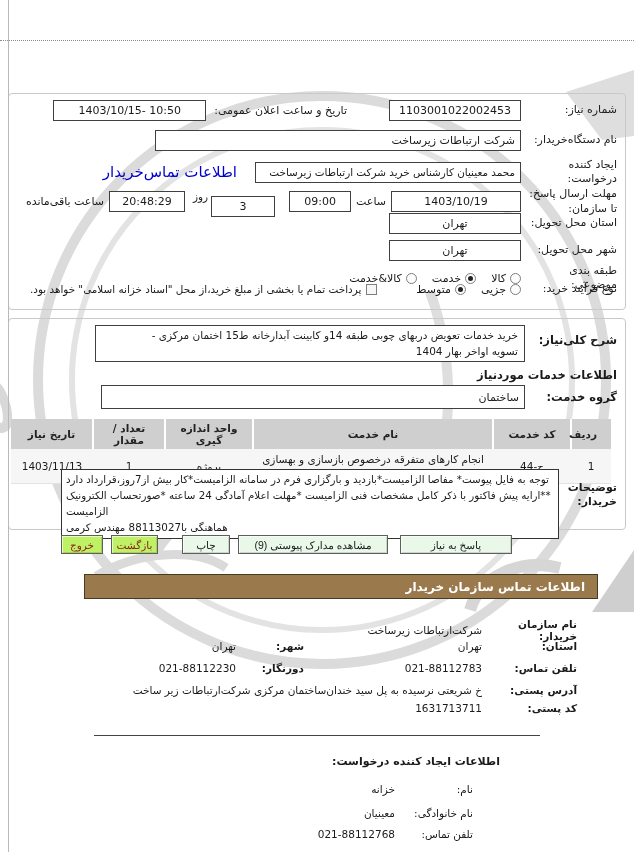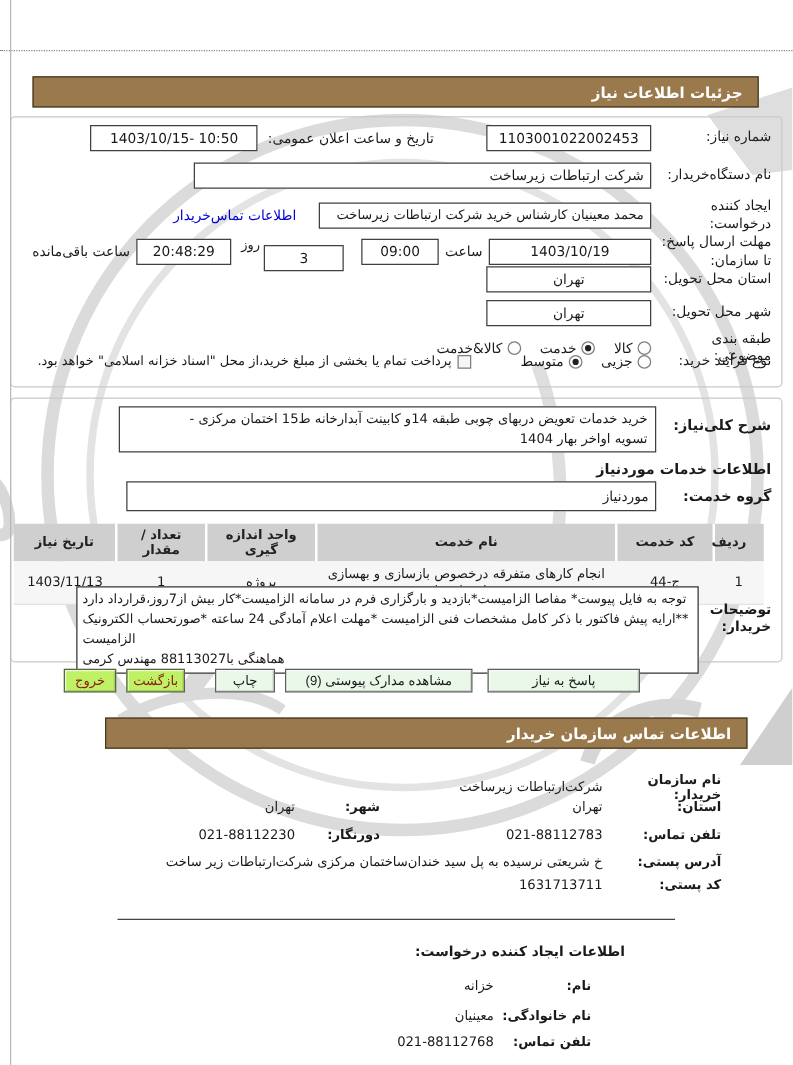--- a/index.html
+++ b/index.html
@@ -17,21 +17,21 @@
   #panel1{top:93px;height:217px}
   #panel2{top:318px;height:212px}
   .frow{position:absolute;right:8px;left:2px;display:flex;align-items:center}
   .lbl{font-size:11px;line-height:1.3;flex:none;width:96px}
   .lbl2{font-size:11px;flex:none}
   .blbl{font-weight:bold;font-size:11.5px;flex:none}
   .ibox{border:1px solid #404040;background:#fff;height:21px;display:flex;align-items:center;
         font-size:11px;flex:none;padding:0 5px;overflow:hidden}
   .ibox.center{justify-content:center}
   .num{direction:ltr;unicode-bidi:embed}
-  .link{color:#0000cc;font-size:11px;cursor:pointer;flex:none}
+  .link{color:#0000cc;font-size:15px;cursor:pointer;flex:none}
   .radio{width:11px;height:11px;border:1px solid #7e7e7e;border-radius:50%;background:#fdfdfd;flex:none;
          display:inline-flex;align-items:center;justify-content:center;margin-left:4px}
   .radio.sel::after{content:"";width:5px;height:5px;border-radius:50%;background:#222}
   .chk{width:11px;height:11px;border:1px solid #7e7e7e;background:#f6f6f6;flex:none;margin-left:5px}
   .opt{font-size:11px;margin-left:15px;flex:none}
   .small{font-size:10.4px}
   .descbox{border:1px solid #404040;background:#fff;width:430px;height:37px;font-size:10.5px;
            line-height:1.55;padding:1px 6px;white-space:pre-wrap;overflow:hidden}
   .tblwrap{position:absolute;top:100px;right:14px;left:2px}
   table{width:100%;border-collapse:collapse;table-layout:fixed}
@@ -47,21 +47,21 @@
   .btn.pink{background:#bef264;color:#8b1a1a}
   .crow{position:absolute;right:57px;left:6px;display:flex;align-items:center;font-size:10.5px}
   .cl{font-weight:bold;width:95px;flex:none}
   .cv{width:178px;flex:none}
   .cl2{font-weight:bold;width:68px;flex:none}
   .cv2{flex:none}
   .wide{width:420px}
   .divider{position:absolute;top:735px;left:94px;width:446px;border-top:1px solid #444}
   .kheading{position:absolute;top:755px;right:134px;font-weight:bold;font-size:11px}
   .krow{position:absolute;right:161px;display:flex;align-items:center;font-size:10.5px}
-  .kl{font-weight:bold;width:78px;flex:none}
+  .kl{font-weight:normal;width:78px;flex:none}
   .nowrap{white-space:nowrap}
 </style>
 </head>
 <body>
 
 <svg class="wm" width="634" height="852" viewBox="0 0 634 852">
   <circle cx="322" cy="380" r="284" fill="none" stroke="#dbdbdb" stroke-width="10"></circle>
   <circle cx="322" cy="380" r="250" fill="none" stroke="#e3e3e3" stroke-width="6"></circle>
   <text x="10" y="418" font-size="105" fill="#d8d8d8" font-family="DejaVu Sans" transform="rotate(-14 55 375)">۵</text>
   <path d="M150,556 C200,472 292,464 334,518" stroke="#dadada" stroke-width="16" fill="none"></path>
@@ -71,33 +71,30 @@
   <path d="M470,610 C480,576 520,558 560,568" stroke="#d6d6d6" stroke-width="12" fill="none"></path>
   <polygon points="566,92 634,70 634,136 602,140" fill="#dedede"></polygon>
   <polygon points="592,612 634,550 634,612" fill="#cfcfcf"></polygon>
 </svg>
 
 <div class="left-rule"></div>
 <div class="dotted"></div>
 
 <div class="content">
 
-  <div class="bar" id="bar1">
-    <span>جزئیات اطلاعات نیاز</span>
-  </div>
 
   <div class="panel" id="panel1">
 
     <div class="frow" style="top:6px">
       <span class="lbl">شماره نیاز:</span>
       <span class="ibox center" style="width:132px">
         <span class="num">1103001022002453</span>
       </span>
       <span class="lbl2" style="margin-right:42px">تاریخ و ساعت اعلان عمومی:</span>
-      <span class="ibox center" style="width:134px;margin-right:8px">
+      <span class="ibox center" style="width:153px;margin-right:8px">
         <span class="num">1403/10/15- 10:50</span>
       </span>
     </div>
 
     <div class="frow" style="top:36px">
       <span class="lbl">نام دستگاه‌خریدار:</span>
       <span class="ibox" style="width:366px">شرکت ارتباطات زیرساخت</span>
     </div>
 
     <div class="frow" style="top:64px">
@@ -163,21 +160,21 @@
       <span class="blbl" style="width:92px;margin-top:8px">شرح کلی‌نیاز:</span>
       <span class="descbox">خرید خدمات تعویض دربهای چوبی طبقه 14و كابینت آبدارخانه ط15 اختمان مرکزی -         تسویه اواخر بهار 1404</span>
     </div>
 
     <div class="frow" style="top:49px">
       <span class="blbl">اطلاعات خدمات موردنیاز</span>
     </div>
 
     <div class="frow" style="top:66px">
       <span class="blbl" style="width:92px">گروه خدمت:</span>
-      <span class="ibox" style="width:424px;height:24px">موردنیاز</span>
+      <span class="ibox" style="width:424px;height:24px">ساختمان</span>
     </div>
 
     <div class="tblwrap">
       <table>
         <colgroup>
           <col style="width:40px">
             <col style="width:78px">
             <col style="width:240px">
           <col style="width:88px">
             <col style="width:72px">
@@ -211,21 +208,21 @@
       <div class="notesbox">
         <div>توجه به فایل پیوست* مفاصا  الزامیست*بازدید و بارگزاری فرم در سامانه  الزامیست*کار بیش از7روز،قرارداد دارد</div>
         <div>**ارایه پیش فاکتور با ذکر کامل  مشخصات فنی الزامیست  *مهلت اعلام آمادگی 24  ساعته  *صورتحساب  الکترونیک الزامیست</div>
         <div>هماهنگی با88113027 مهندس کرمی</div>
       </div>
     </div>
 
   </div>
 
   <div class="btnrow">
-    <button class="btn green" style="width:122px;margin-left:12px">پاسخ به نیاز</button>
+    <button class="btn green" style="width:112px;margin-left:12px">پاسخ به نیاز</button>
     <button class="btn green" style="width:150px;margin-left:8px">مشاهده مدارک پیوستی (9)</button>
     <button class="btn green" style="width:48px;margin-left:24px">چاپ</button>
     <button class="btn pink" style="width:47px;margin-left:8px">بازگشت</button>
     <button class="btn pink" style="width:42px">خروج</button>
   </div>
 
   <div class="bar" id="bar2">
     <span>اطلاعات تماس سازمان خریدار</span>
   </div>
 

